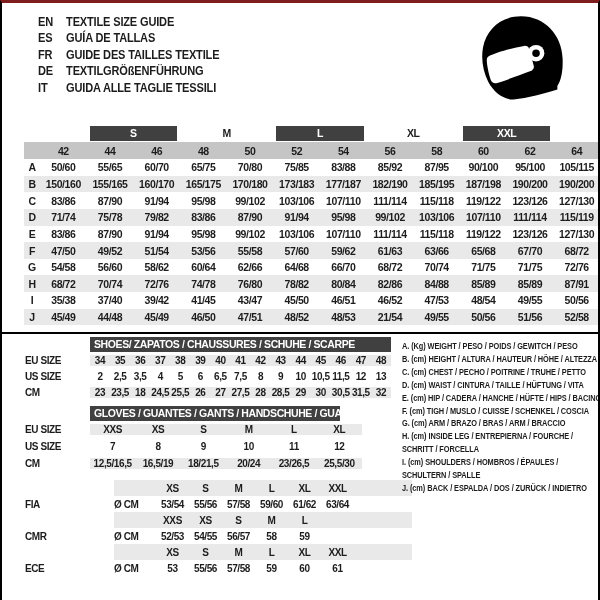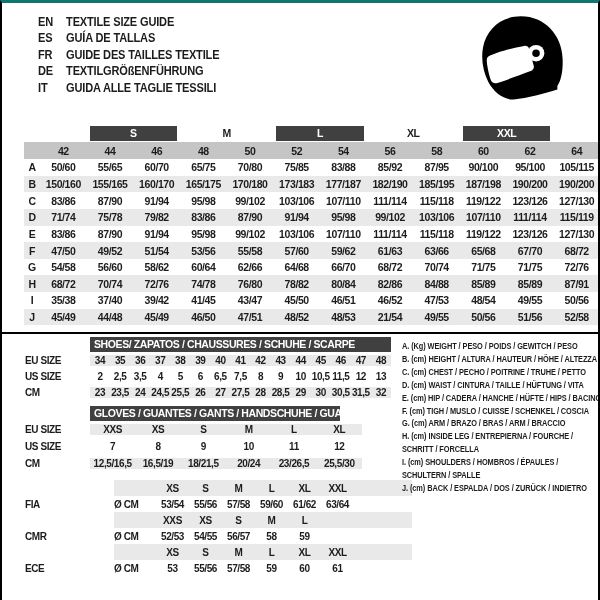--- a/index.html
+++ b/index.html
@@ -1,18 +1,18 @@
 <!DOCTYPE html>
 <html><head>
 <meta charset="utf-8">
 <style>
   html,body{margin:0;padding:0;background:#fff;}
   .sheet{
     position:relative;width:600px;height:600px;background:#fff;
-    border-top:3px solid #0f766e;border-left:2px solid #000;border-right:2px solid #000;
+    border-top:3px solid #7f1d1d;border-left:2px solid #000;border-right:2px solid #000;
     box-sizing:border-box;overflow:hidden;
     font-family:"Liberation Sans",sans-serif;color:#1c1c1c;
   }
   
   .langs{position:absolute;left:36px;top:11px;transform:scaleX(0.85);transform-origin:left top;}
   .lang-line{display:flex;font-size:13px;font-weight:bold;line-height:16.4px;letter-spacing:-0.2px;white-space:nowrap;}
   .lang-code{width:33px;}
   
   .helmet-icon{position:absolute;right:24px;top:6px;width:104px;height:104px;}
   
@@ -324,21 +324,21 @@
           <div class="mini-cell">11,5</div>
           <div class="mini-cell">12</div>
           <div class="mini-cell">13</div>
         </div>
       </div>
       <div class="mini-row">
         <div class="mini-label">CM</div>
         <div class="mini-values shaded">
           <div class="mini-cell">23</div>
           <div class="mini-cell">23,5</div>
-          <div class="mini-cell">24</div>
+          <div class="mini-cell">18</div>
           <div class="mini-cell">24,5</div>
           <div class="mini-cell">25,5</div>
           <div class="mini-cell">26</div>
           <div class="mini-cell">27</div>
           <div class="mini-cell">27,5</div>
           <div class="mini-cell">28</div>
           <div class="mini-cell">28,5</div>
           <div class="mini-cell">29</div>
           <div class="mini-cell">30</div>
           <div class="mini-cell">30,5</div>

